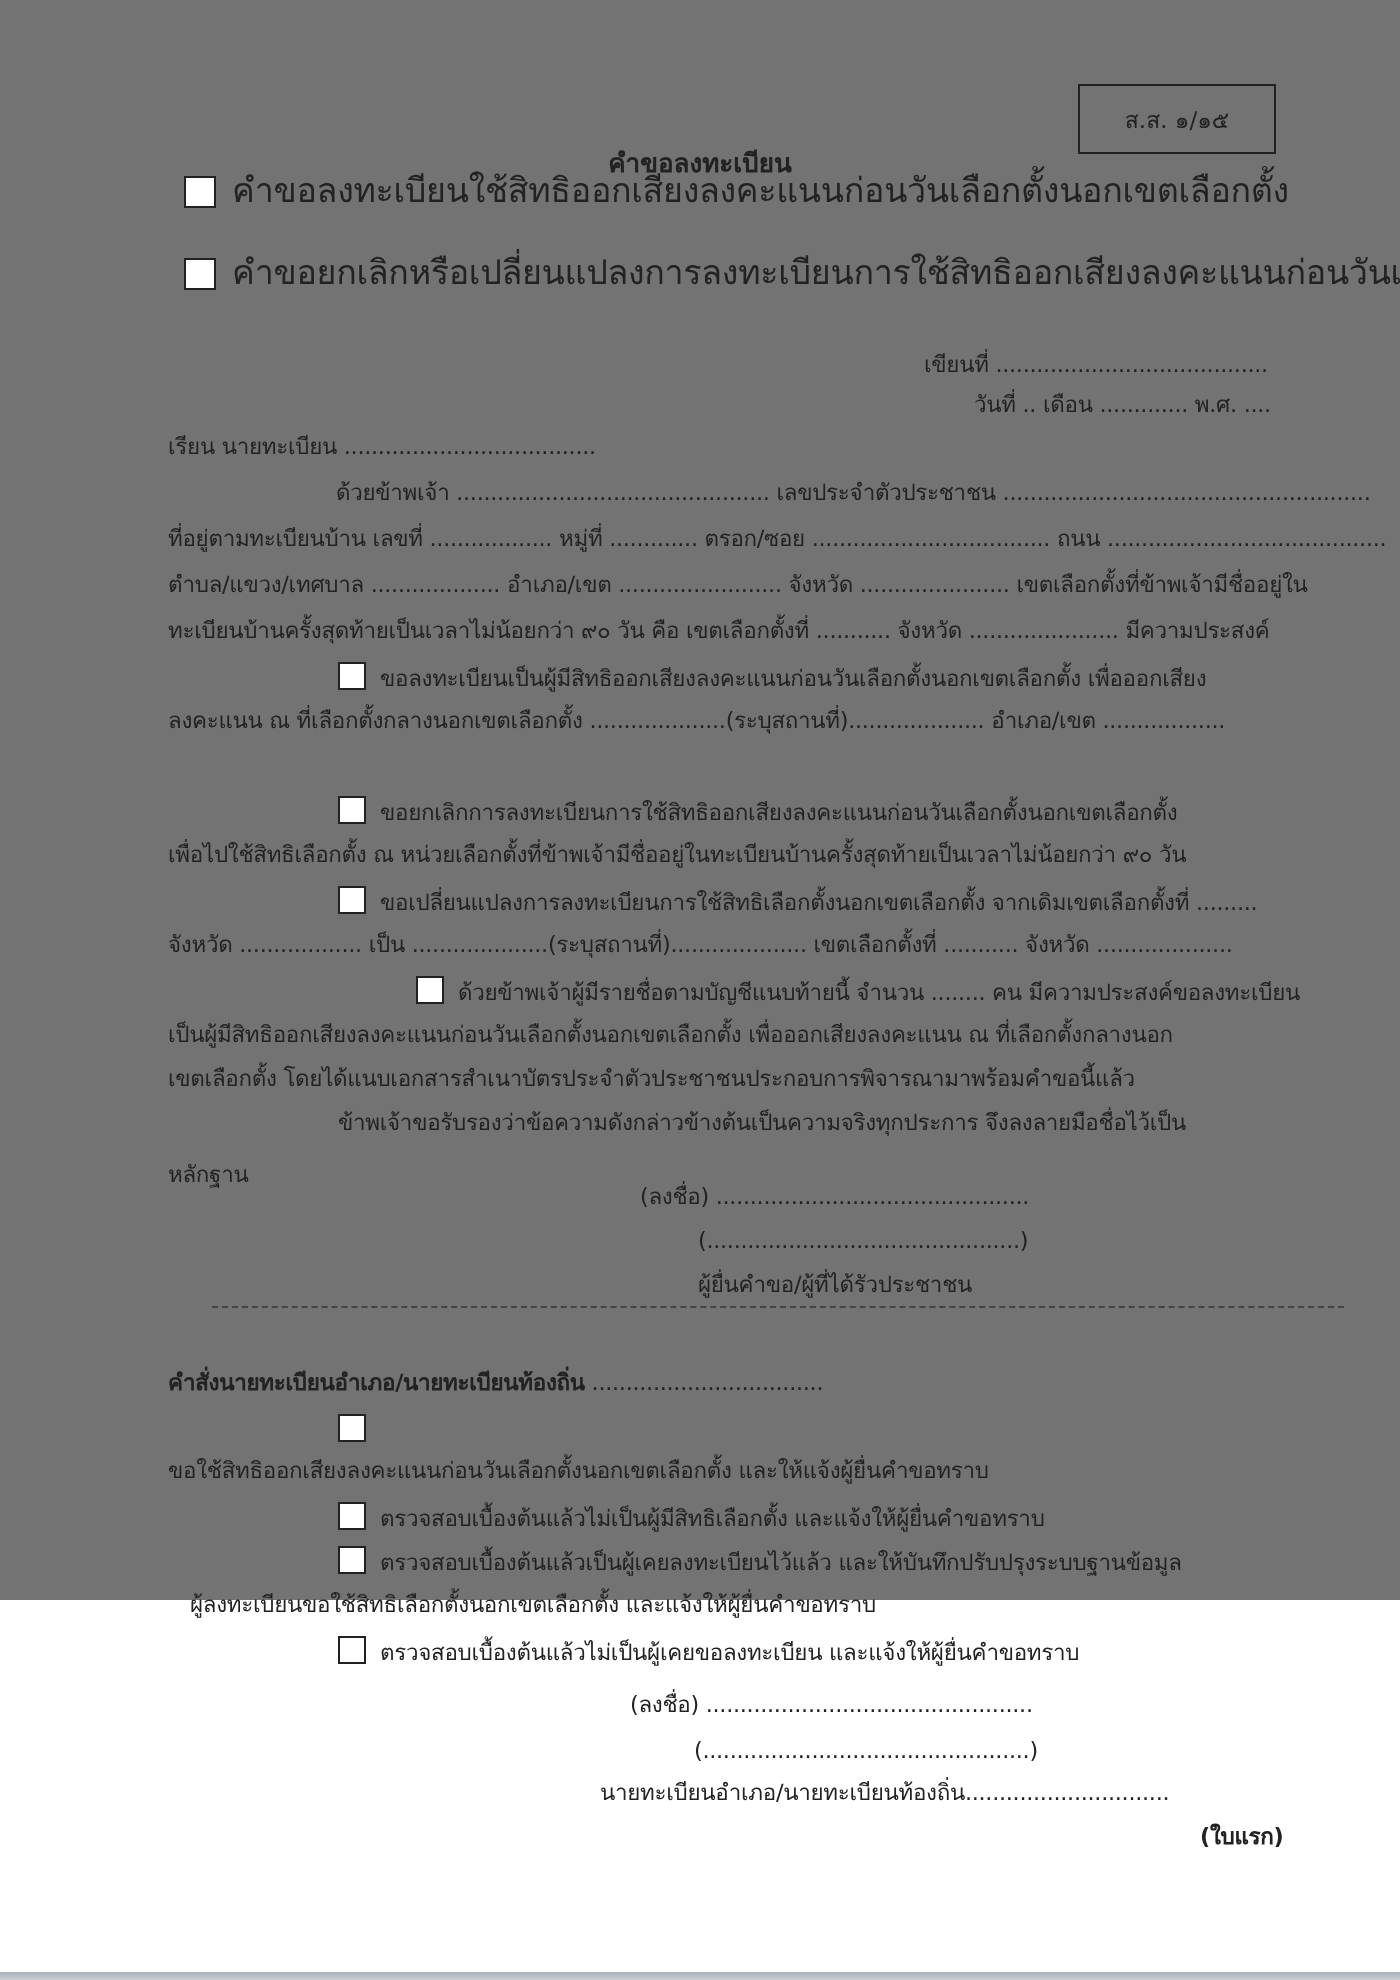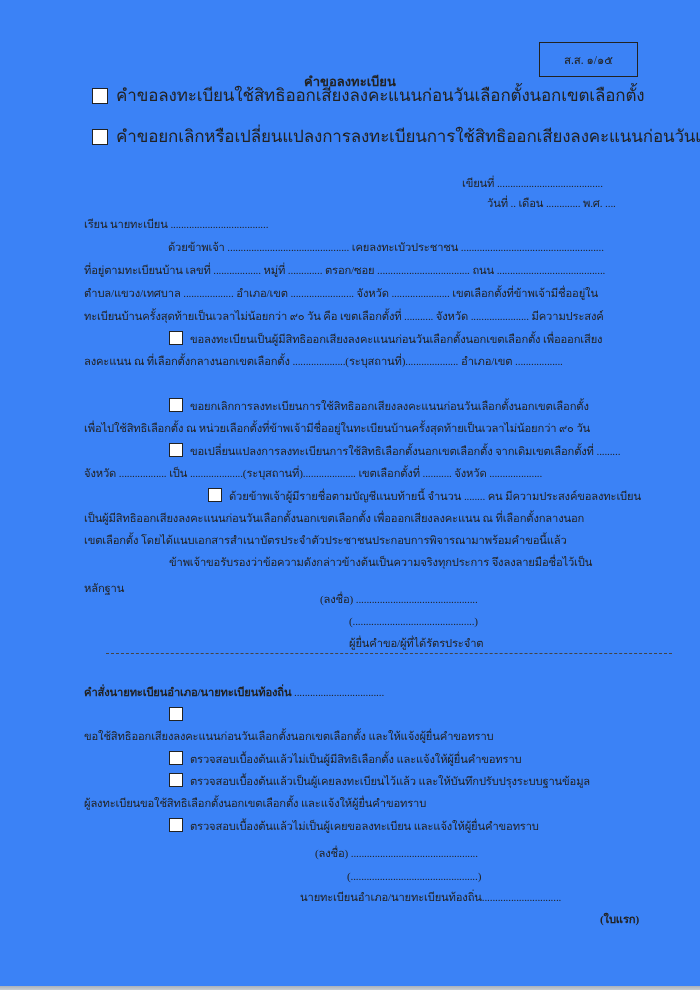--- a/index.html
+++ b/index.html
@@ -1,20 +1,20 @@
 <!DOCTYPE html>
 <html><head>
 <meta charset="utf-8">
 <style>
   html, body { margin: 0; padding: 0; }
   body {
     width: 700px; height: 990px; background: #ffffff; position: relative; overflow: hidden;
     font-family: "DejaVu Sans", "Liberation Sans", sans-serif; color: #222;
   }
-  .page { position: absolute; left: 0; top: 0; width: 700px; height: 986px; background: #3b82f6; font-family: Liberation Serif, serif; }
+  .page { position: absolute; left: 0; top: 0; width: 700px; height: 800px; background: #737373; }
   .bottom-edge { position: absolute; left: 0; top: 986px; width: 700px; height: 4px;
     background: linear-gradient(#a9b1bb, #c9ced4); }
   .abs { position: absolute; white-space: nowrap; font-size: 11.2px; line-height: 14px; letter-spacing: -0.15px; }
   .form-code { position: absolute; left: 539px; top: 42px; width: 97px; height: 33px; border: 1.5px solid #222;
     display: flex; align-items: center; justify-content: center; font-size: 11.5px; }
   .title { position: absolute; left: 0; width: 700px; top: 71px; text-align: center; font-weight: bold; font-size: 13px; }
   .cb { display: inline-block; width: 12px; height: 12px; border: 1.5px solid #222; vertical-align: -2px; margin-right: 7px; background: #fff; }
   .cb.big { width: 14px; height: 14px; margin-right: 8px; vertical-align: -3px; }
   .bold { font-weight: bold; }
   .dashline { position: absolute; left: 106px; top: 653px; width: 566px; height: 0; border-top: 1px dashed #444; }
@@ -34,21 +34,21 @@
     <span class="cb big"></span><span>คำขอลงทะเบียนใช้สิทธิออกเสียงลงคะแนนก่อนวันเลือกตั้งนอกเขตเลือกตั้ง</span>
   </div>
   <div class="abs" style="left:92px; top:129px; font-size:17px;">
     <span class="cb big"></span><span>คำขอยกเลิกหรือเปลี่ยนแปลงการลงทะเบียนการใช้สิทธิออกเสียงลงคะแนนก่อนวันเลือกตั้งนอกเขตเลือกตั้ง</span>
   </div>
 
   <div class="abs" style="left:462px; top:176px;">เขียนที่ ........................................</div>
   <div class="abs" style="left:487px; top:196px;">วันที่ .. เดือน ............. พ.ศ. ....</div>
   <div class="abs" style="left:84px; top:217px;">เรียน  นายทะเบียน .....................................</div>
 
-  <div class="abs" style="left:168px; top:240px;">ด้วยข้าพเจ้า .............................................. เคยลงทะเบัวประชาชน ......................................................</div>
+  <div class="abs" style="left:168px; top:240px;">ด้วยข้าพเจ้า .............................................. เลขประจำตัวประชาชน ......................................................</div>
   <div class="abs" style="left:84px; top:263px;">ที่อยู่ตามทะเบียนบ้าน เลขที่ .................. หมู่ที่ ............. ตรอก/ซอย ................................... ถนน .........................................</div>
   <div class="abs" style="left:84px; top:286px;">ตำบล/แขวง/เทศบาล ................... อำเภอ/เขต ........................ จังหวัด ...................... เขตเลือกตั้งที่ข้าพเจ้ามีชื่ออยู่ใน</div>
   <div class="abs" style="left:84px; top:309px;">ทะเบียนบ้านครั้งสุดท้ายเป็นเวลาไม่น้อยกว่า ๙๐ วัน คือ เขตเลือกตั้งที่ ........... จังหวัด ...................... มีความประสงค์</div>
 
   <div class="abs" style="left:169px; top:331px;">
     <span class="cb"></span><span>ขอลงทะเบียนเป็นผู้มีสิทธิออกเสียงลงคะแนนก่อนวันเลือกตั้งนอกเขตเลือกตั้ง เพื่อออกเสียง</span>
   </div>
   <div class="abs" style="left:84px; top:354px;">ลงคะแนน ณ ที่เลือกตั้งกลางนอกเขตเลือกตั้ง ....................(ระบุสถานที่).................... อำเภอ/เขต ..................</div>
 
   <div class="abs" style="left:169px; top:398px;">
@@ -65,41 +65,41 @@
     <span class="cb"></span><span>ด้วยข้าพเจ้าผู้มีรายชื่อตามบัญชีแนบท้ายนี้ จำนวน ........ คน มีความประสงค์ขอลงทะเบียน</span>
   </div>
   <div class="abs" style="left:84px; top:511px;">เป็นผู้มีสิทธิออกเสียงลงคะแนนก่อนวันเลือกตั้งนอกเขตเลือกตั้ง เพื่อออกเสียงลงคะแนน ณ ที่เลือกตั้งกลางนอก</div>
   <div class="abs" style="left:84px; top:533px;">เขตเลือกตั้ง โดยได้แนบเอกสารสำเนาบัตรประจำตัวประชาชนประกอบการพิจารณามาพร้อมคำขอนี้แล้ว</div>
 
   <div class="abs" style="left:169px; top:555px;">ข้าพเจ้าขอรับรองว่าข้อความดังกล่าวข้างต้นเป็นความจริงทุกประการ จึงลงลายมือชื่อไว้เป็น</div>
   <div class="abs" style="left:84px; top:581px;">หลักฐาน</div>
 
   <div class="abs" style="left:320px; top:592px;">(ลงชื่อ) ..............................................</div>
   <div class="abs" style="left:349px; top:614px;">(..............................................)</div>
-  <div class="abs" style="left:349px; top:636px;">ผู้ยื่นคำขอ/ผู้ที่ได้รัตรประจำต</div>
+  <div class="abs" style="left:349px; top:636px;">ผู้ยื่นคำขอ/ผู้ที่ได้รัวประชาชน</div>
 
   <div class="dashline"></div>
 
   <div class="abs" style="left:84px; top:685px;">
     <span class="bold">คำสั่งนายทะเบียนอำเภอ/นายทะเบียนท้องถิ่น</span><span> ..................................</span>
   </div>
 
   <div class="abs" style="left:169px; top:707px;">
     <span class="cb"></span>
   </div>
   <div class="abs" style="left:84px; top:729px;">ขอใช้สิทธิออกเสียงลงคะแนนก่อนวันเลือกตั้งนอกเขตเลือกตั้ง และให้แจ้งผู้ยื่นคำขอทราบ</div>
 
   <div class="abs" style="left:169px; top:751px;">
     <span class="cb"></span><span>ตรวจสอบเบื้องต้นแล้วไม่เป็นผู้มีสิทธิเลือกตั้ง และแจ้งให้ผู้ยื่นคำขอทราบ</span>
   </div>
 
   <div class="abs" style="left:169px; top:773px;">
     <span class="cb"></span><span>ตรวจสอบเบื้องต้นแล้วเป็นผู้เคยลงทะเบียนไว้แล้ว และให้บันทึกปรับปรุงระบบฐานข้อมูล</span>
   </div>
-  <div class="abs" style="left:84px; top:796px;">ผู้ลงทะเบียนขอใช้สิทธิเลือกตั้งนอกเขตเลือกตั้ง และแจ้งให้ผู้ยื่นคำขอทราบ</div>
+  <div class="abs" style="left:95px; top:796px;">ผู้ลงทะเบียนขอใช้สิทธิเลือกตั้งนอกเขตเลือกตั้ง และแจ้งให้ผู้ยื่นคำขอทราบ</div>
 
   <div class="abs" style="left:169px; top:818px;">
     <span class="cb"></span><span>ตรวจสอบเบื้องต้นแล้วไม่เป็นผู้เคยขอลงทะเบียน และแจ้งให้ผู้ยื่นคำขอทราบ</span>
   </div>
 
   <div class="abs" style="left:315px; top:846px;">(ลงชื่อ) ................................................</div>
   <div class="abs" style="left:347px; top:869px;">(................................................)</div>
   <div class="abs" style="left:300px; top:890px;">นายทะเบียนอำเภอ/นายทะเบียนท้องถิ่น..............................</div>
 
   <div class="abs bold" style="left:600px; top:912px;">(ใบแรก)</div>

